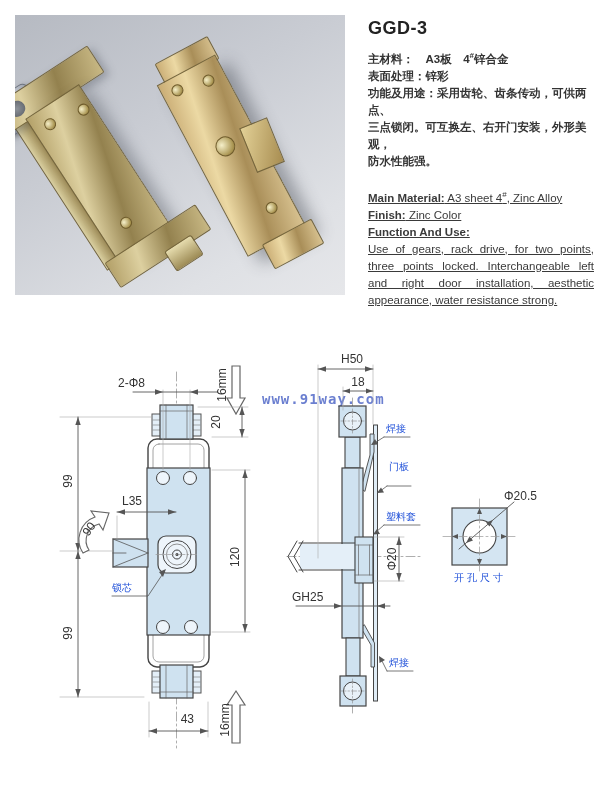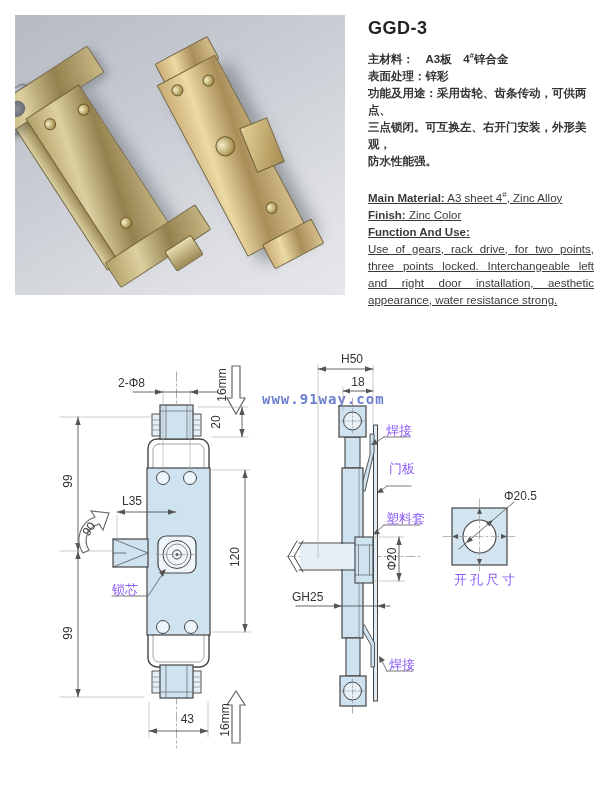--- a/index.html
+++ b/index.html
@@ -50,21 +50,21 @@
   .en p{margin:0;text-align:justify;}
   sup{font-size:8px;}
 
   
   .watermark{position:absolute;left:262px;top:391px;font-family:"DejaVu Sans Mono",monospace;
        font-size:14px;font-weight:bold;color:#6b7fd0;letter-spacing:1px;
        text-shadow:0 0 2px #fff,0 0 3px #fff,1px 1px 0 #fff,-1px -1px 0 #fff;}
 
   
   .dwg-label{position:absolute;font-size:12px;color:#333;white-space:nowrap;}
-  .cjk{font-size:13px;color:#8b5cf6;}
+  .cjk{font-size:10px;color:#1d4ed8;}
   .rl{transform:rotate(-90deg);transform-origin:center;text-align:center;}
   svg{position:absolute;left:0;top:340px;}
 </style>
 </head>
 <body>
 
 <div class="photo">
   <div class="lock lockA">
     <div class="part brass lA-rail"></div>
     <div class="part brass lA-topflange"></div>

